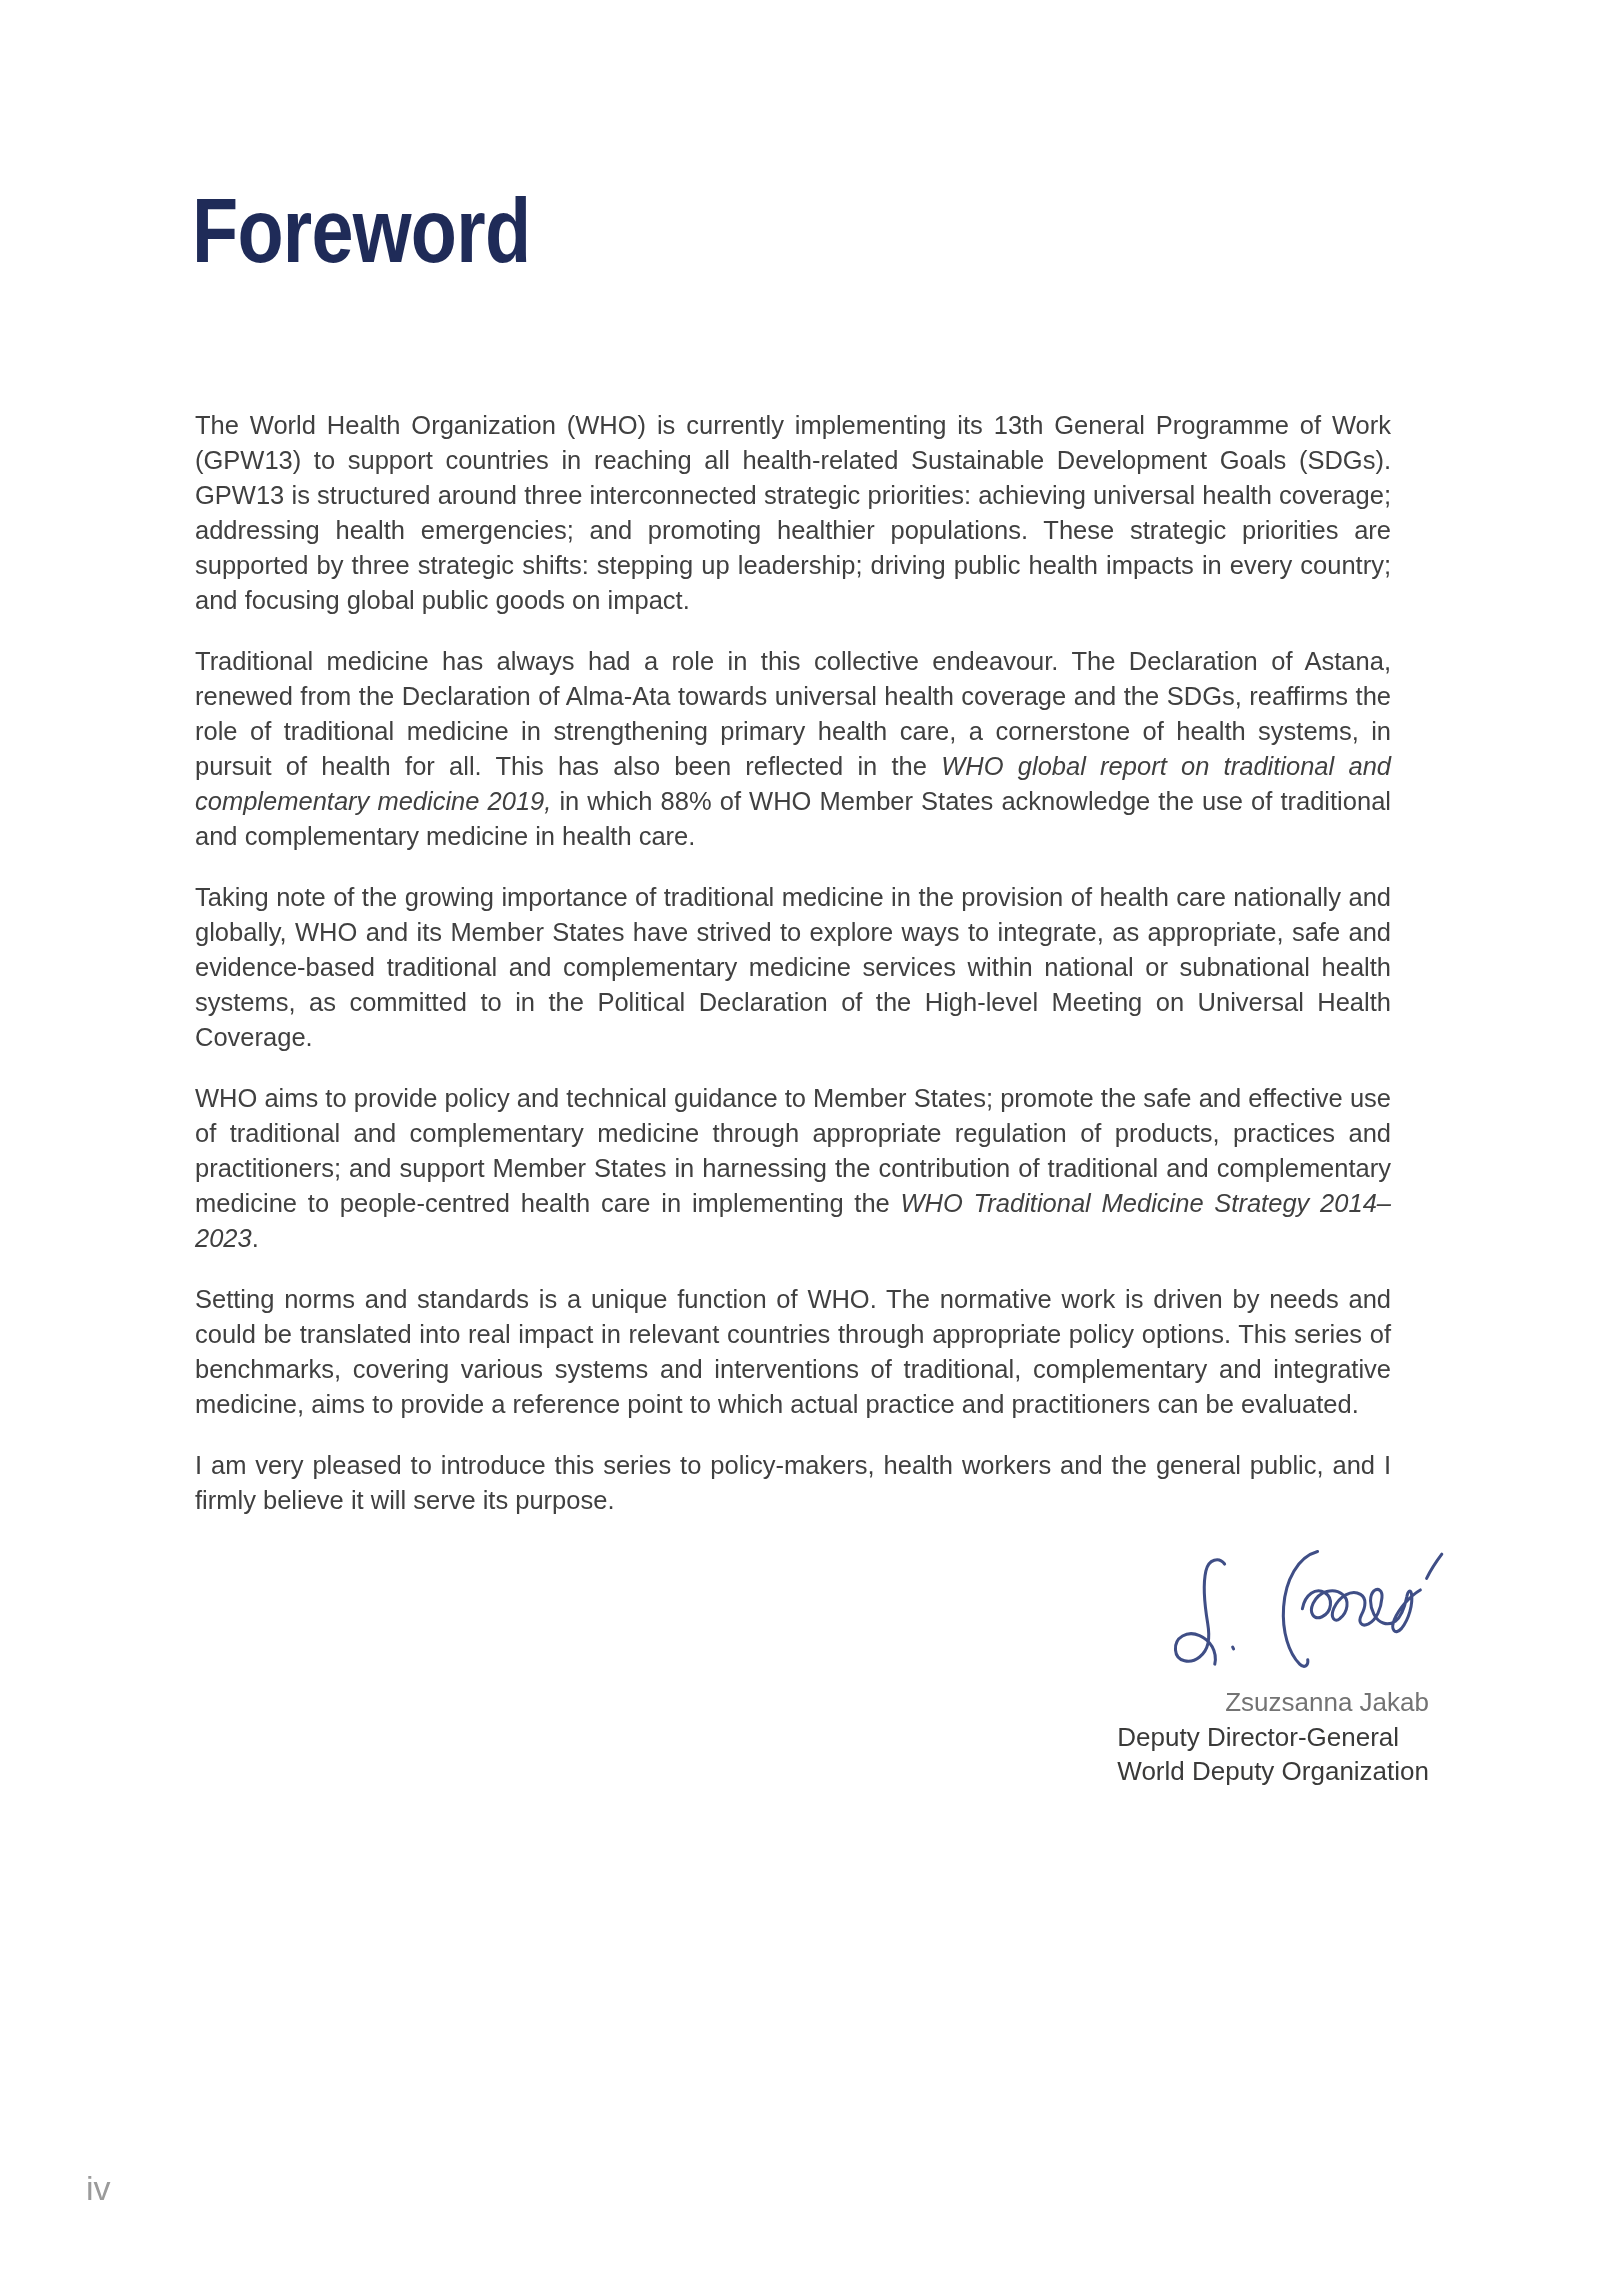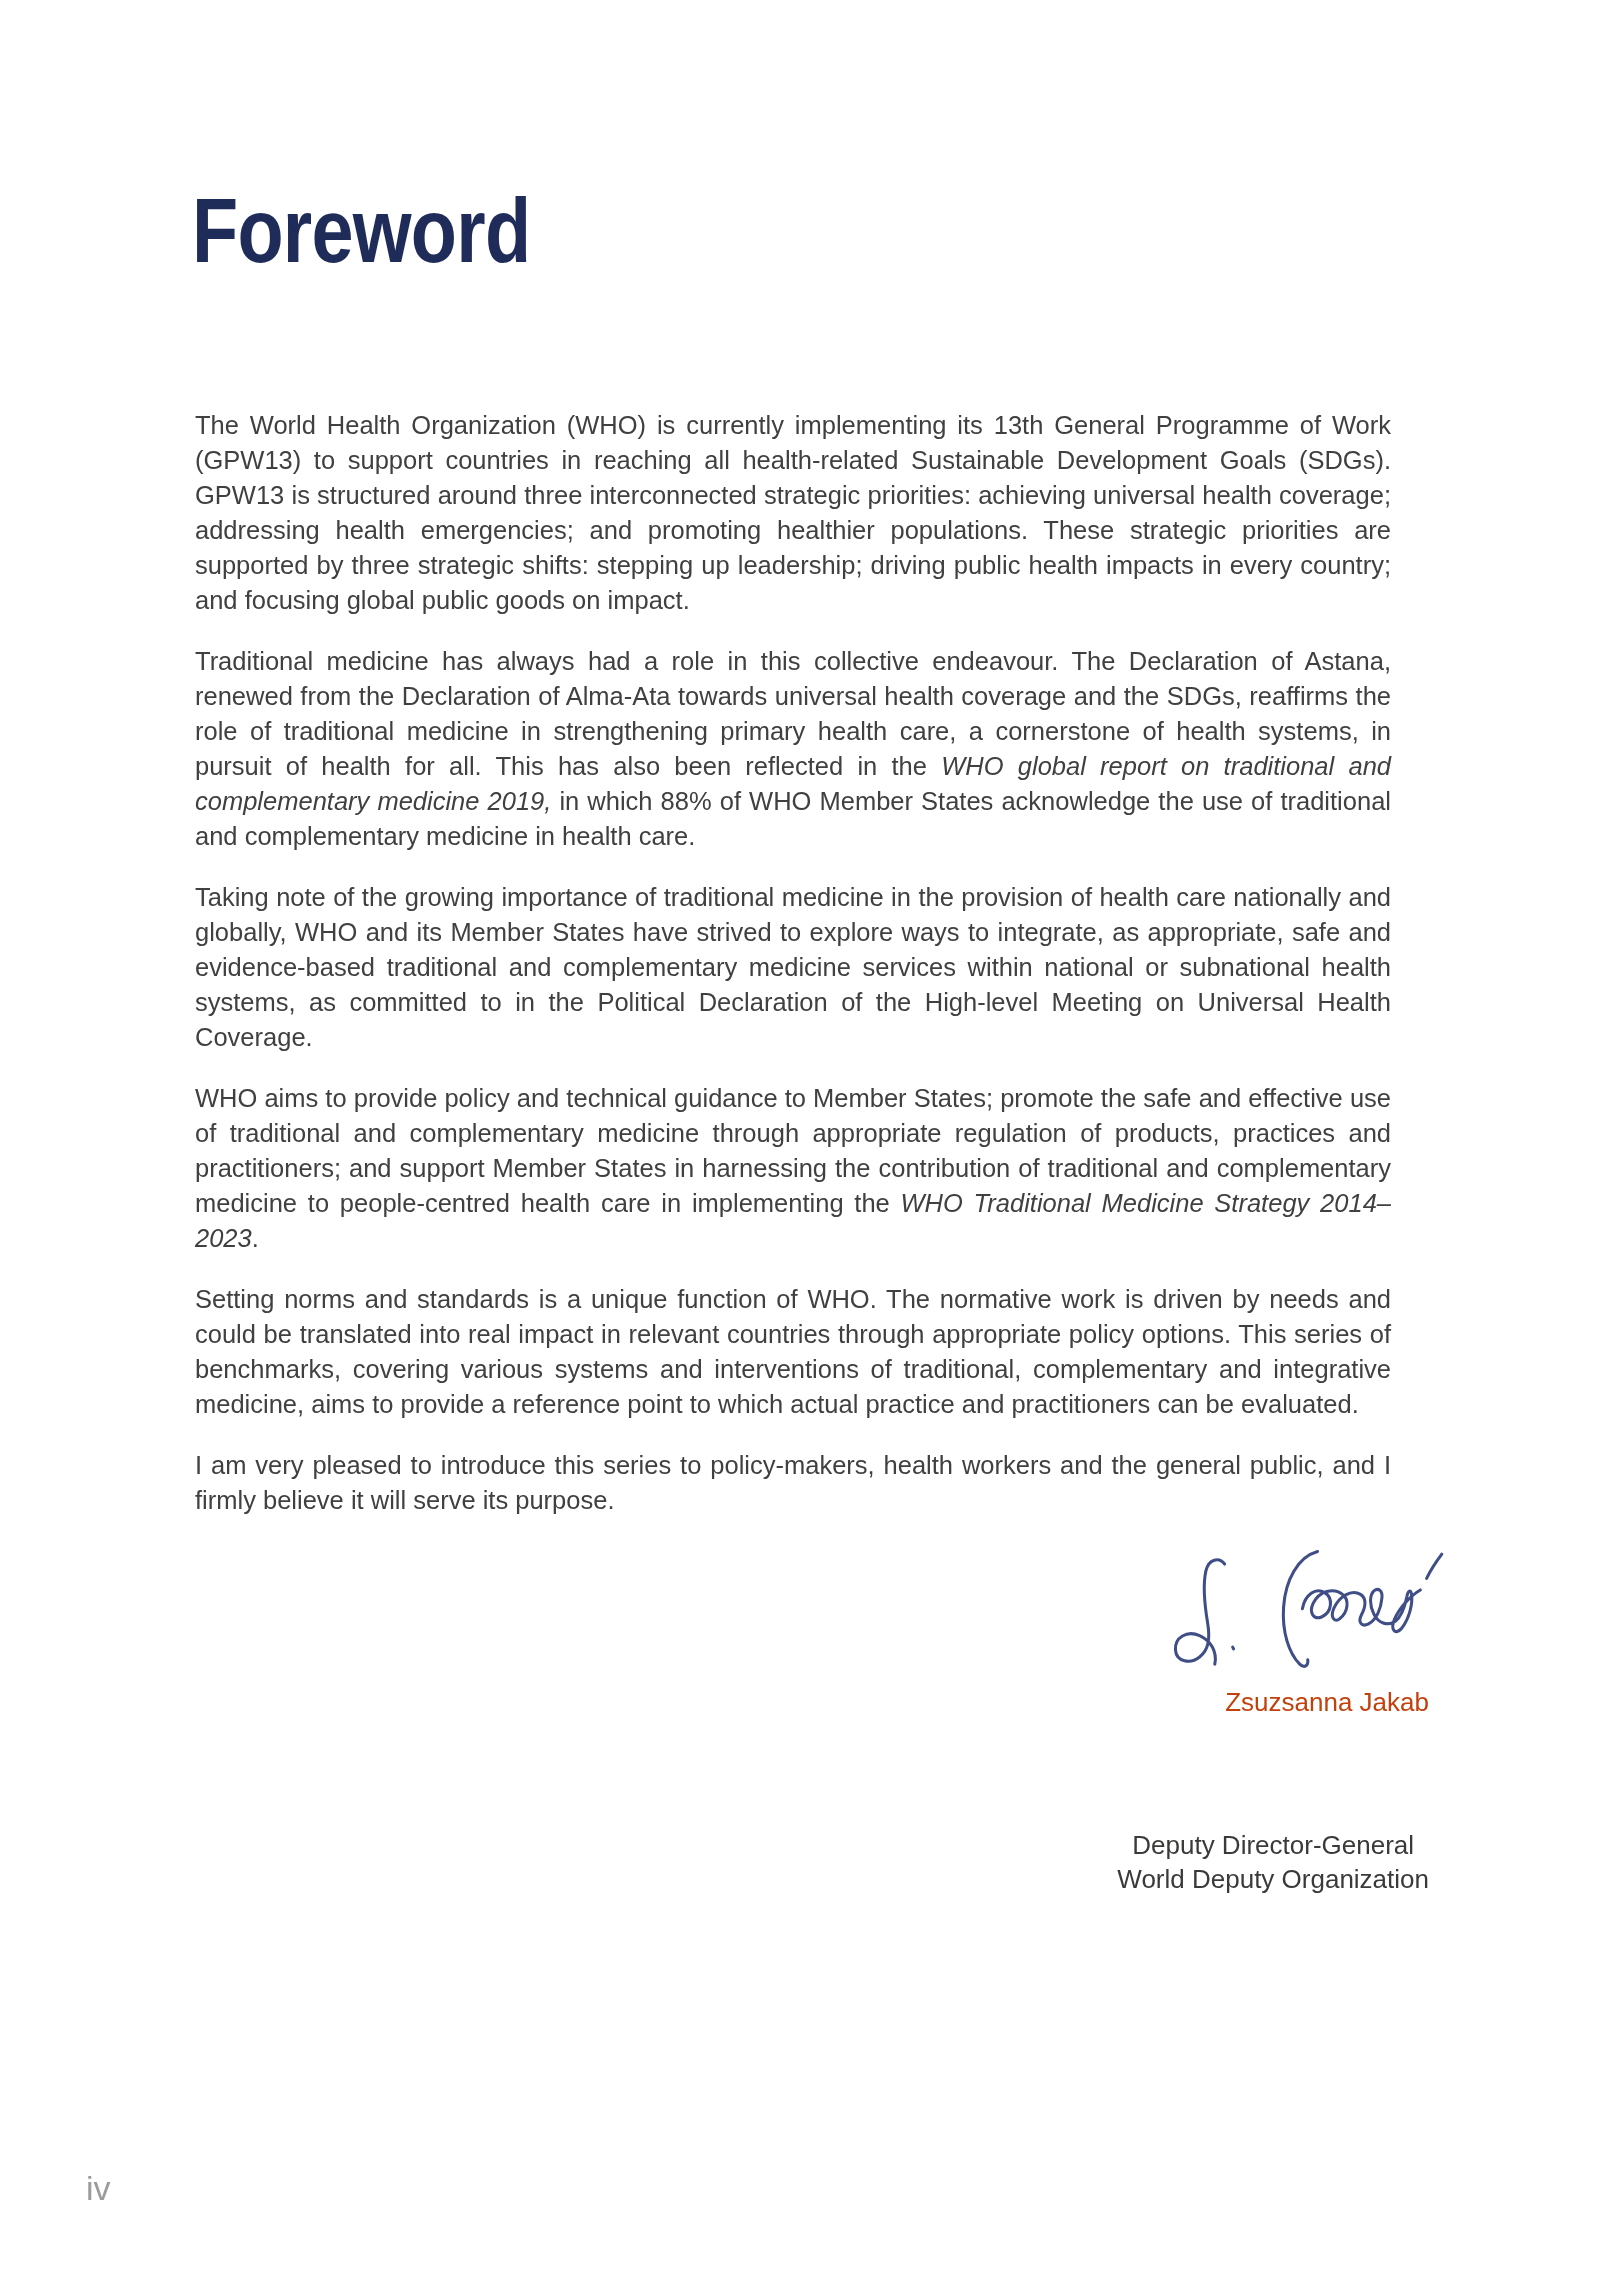--- a/index.html
+++ b/index.html
@@ -49,34 +49,34 @@
     position: absolute;
     left: 1119px;
     top: 1539px;
     width: 331px;
     height: 143px;
   }
   .sig-name {
     position: absolute;
     right: 233px;
     top: 1685px;
-    color: #c2410c;
+    color: #737373;
     font-size: 26px;
     line-height: 34px;
     text-align: right;
     white-space: nowrap;
   }
   .sig-role {
     position: absolute;
     right: 233px;
-    top: 1828px;
+    top: 1720px;
     color: #3a3a39;
     font-size: 26px;
     line-height: 34px;
-    text-align: center;
+    text-align: left;
     white-space: nowrap;
   }
   .page-number {
     position: absolute;
     left: 86px;
     top: 2171px;
     color: #9b9b9b;
     font-size: 34px;
     line-height: 1;
   }

